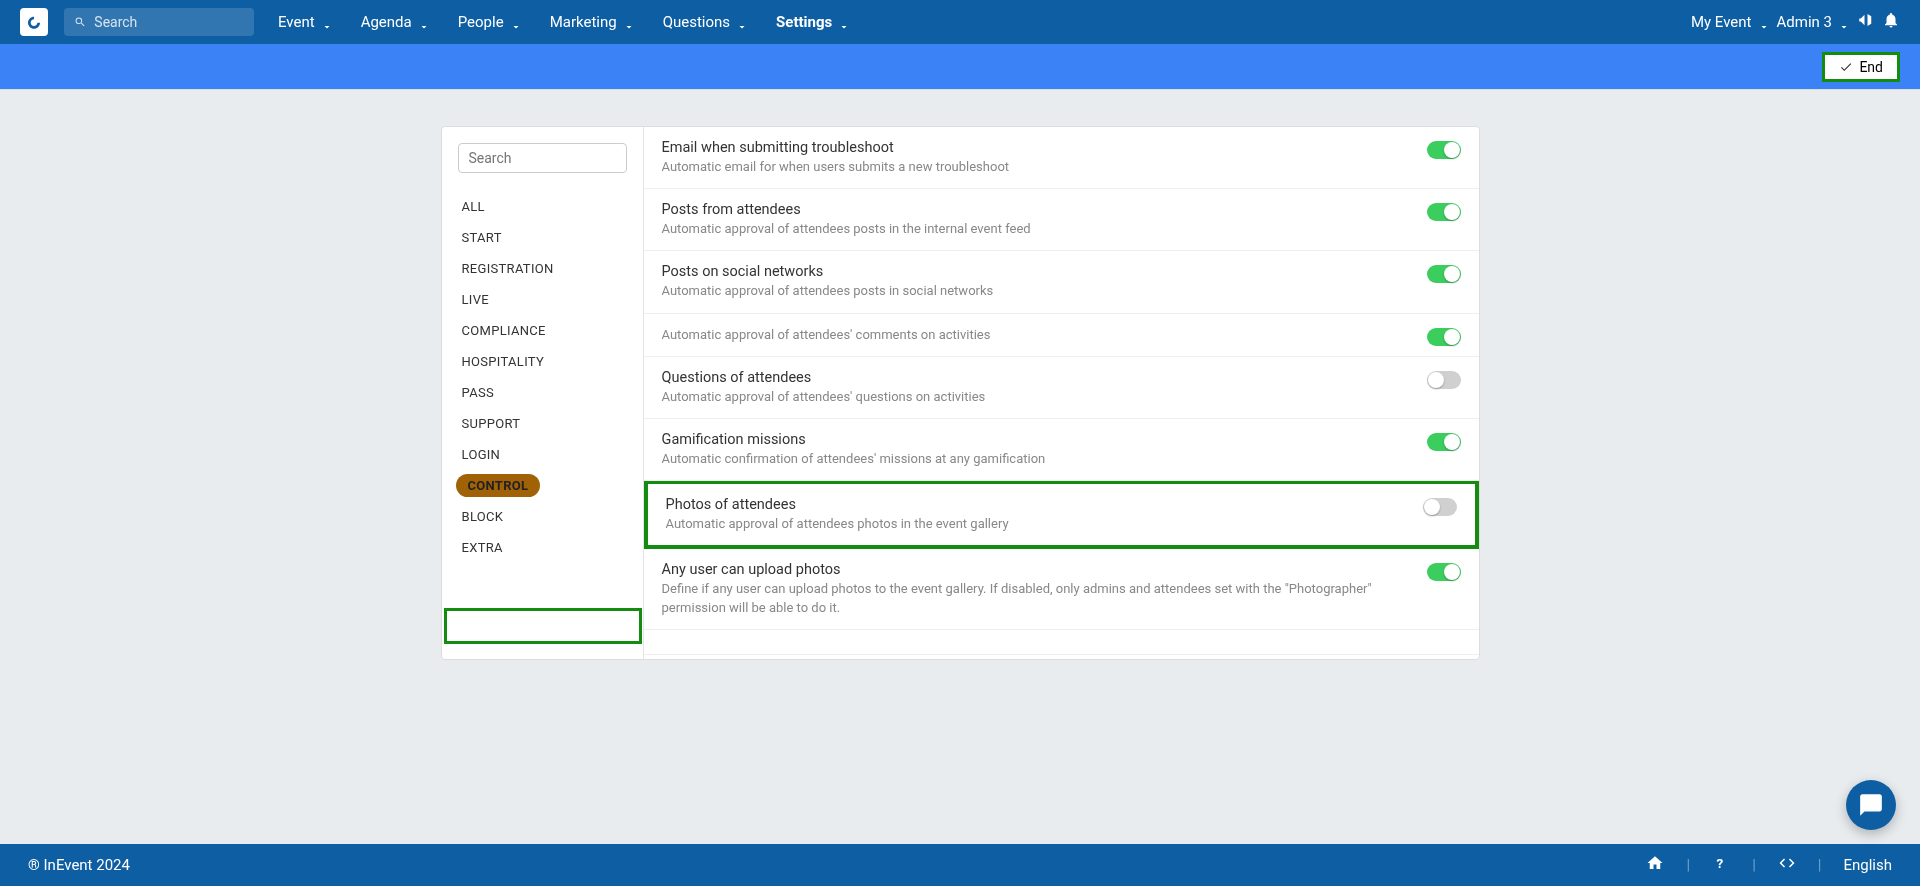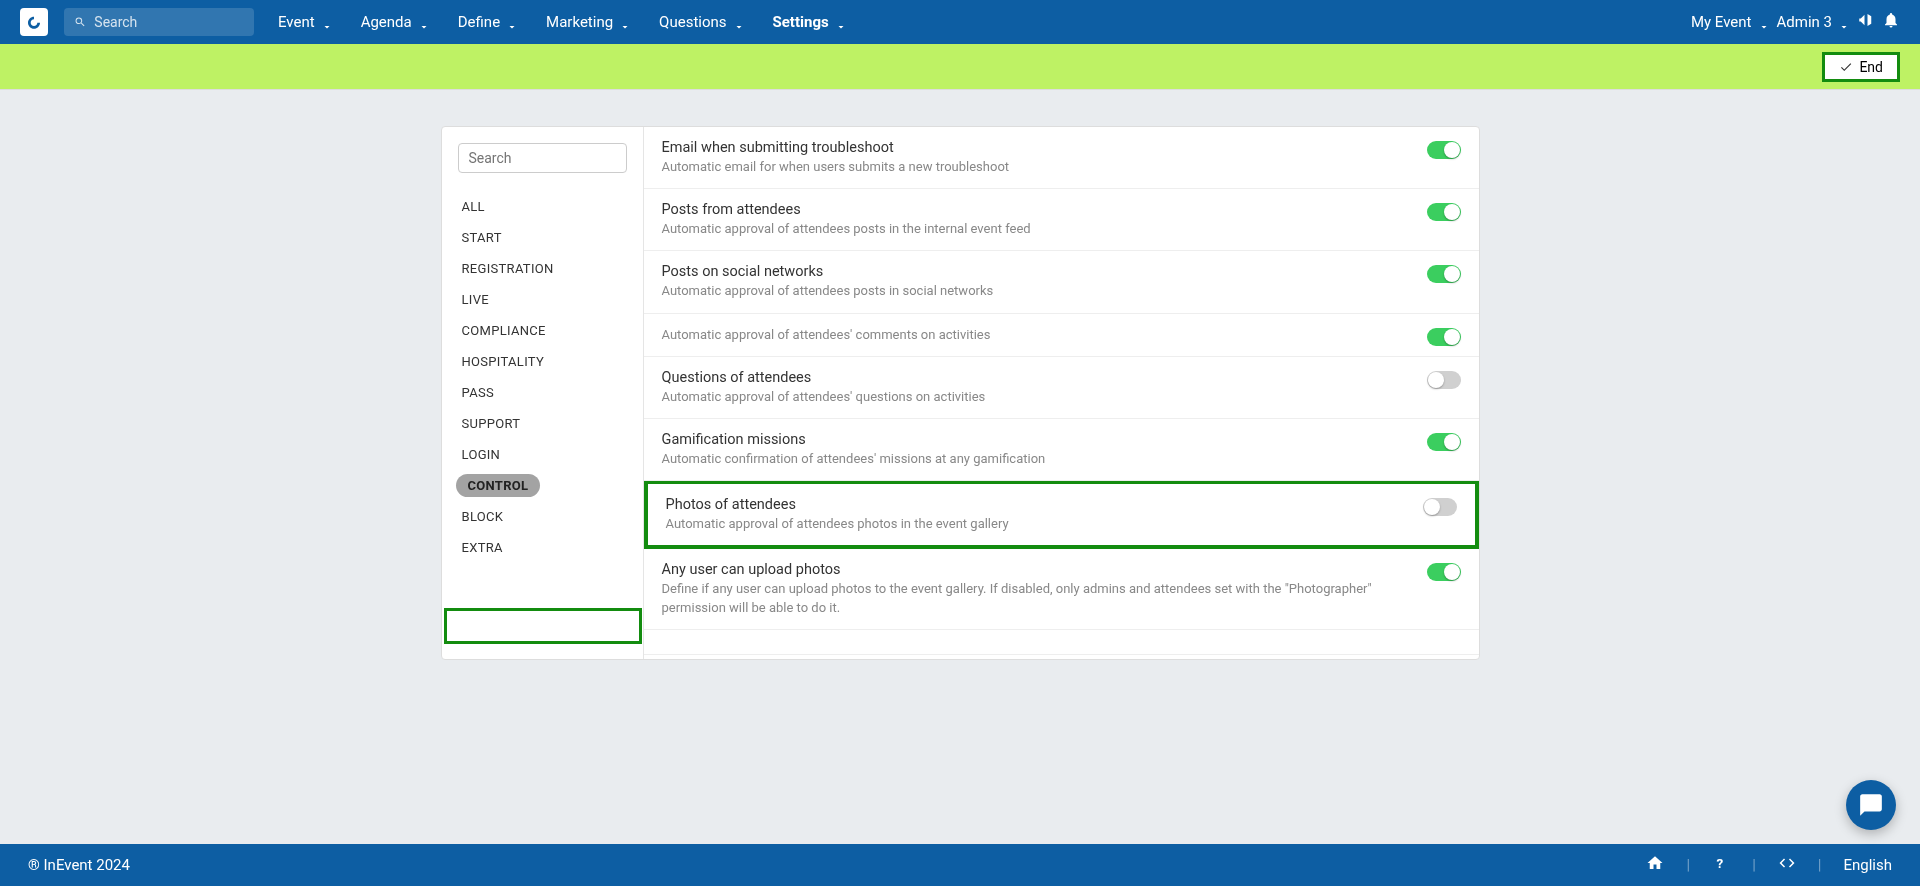--- a/index.html
+++ b/index.html
@@ -9,29 +9,29 @@
 .search-wrap{background:rgba(255,255,255,.15);border-radius:4px;height:28px;display:flex;align-items:center;padding:0 10px;width:190px;margin-right:24px}
 .search-wrap input{background:transparent;border:none;color:#fff;outline:none;font-size:14px;width:100%}
 .search-wrap input::placeholder{color:rgba(255,255,255,.8)}
 .nav-menu{display:flex;gap:28px;align-items:center}
 .nav-item{display:flex;align-items:flex-end;gap:6px;cursor:pointer;font-size:15px}
 .nav-item.active{font-weight:700}
 .chev-icon{width:12px;height:12px}
 .chev-icon svg{width:100%;height:100%;fill:#fff}
 .topbar-right{margin-left:auto;display:flex;align-items:center;gap:7px}
 .top-icon svg{width:18px;height:18px;fill:#fff}
-.subbar{background:#bef264;height:46px;display:flex;align-items:center;justify-content:flex-end;padding:0 20px;border-bottom:1px solid #ddd}
+.subbar{background:#3b82f6;height:46px;display:flex;align-items:center;justify-content:flex-end;padding:0 20px;border-bottom:1px solid #ddd}
 .end-btn{border:3px solid #138c0f;background:#fff;padding:4px 14px;display:flex;align-items:center;gap:6px;cursor:pointer;font-size:14px}
 .content-wrap{display:flex;justify-content:center;padding:36px 0}
 .panel{background:#fff;border:1px solid #ddd;border-radius:4px;width:1039px;height:534px;display:flex;position:relative}
 .sidebar{width:202px;padding:16px;border-right:1px solid #e5e5e5}
 .sidebar-search{width:100%;border:1px solid #ccc;border-radius:4px;padding:6px 10px;font-size:14px;outline:none;margin-bottom:18px}
 .sidebar-item{padding:8px 0 8px 4px;font-size:13px;letter-spacing:.3px;color:#333;cursor:pointer}
 .sidebar-item.active{font-weight:700;color:#222}
-.sidebar-item.active span{background:#a3a3a3;border-radius:14px;padding:4px 12px;margin-left:-6px}
+.sidebar-item.active span{background:#a16207;border-radius:14px;padding:4px 12px;margin-left:-6px}
 .sidebar-highlight{border:3px solid #138c0f;position:absolute;left:2px;top:481px;width:198px;height:36px;pointer-events:none}
 .settings-list{flex:1;overflow-y:scroll;position:relative}
 .setting-row{border-bottom:1px solid #eee;padding:12px 44px 12px 18px;position:relative}
 .setting-title{font-size:14.5px;color:#333;margin-bottom:2px}
 .setting-desc{font-size:13px;color:#888;line-height:1.4}
 .toggle{position:absolute;right:18px;top:14px;width:34px;height:18px;border-radius:10px;background:#d0d0d0;cursor:pointer}
 .toggle.on{background:#3bce5f}
 .toggle::after{content:'';position:absolute;width:16px;height:16px;background:#fff;border-radius:50%;top:1px;left:1px;transition:.2s;box-shadow:0 1px 2px rgba(0,0,0,.3)}
 .toggle.on::after{left:17px}
 .row-highlight{border:4px solid #138c0f;border-top-width:3px}
@@ -68,21 +68,21 @@
             <path d="M7 10l5 5 5-5z"></path>
           </svg></span>
       </div>
       <div class="nav-item">
         <span>Agenda</span>
         <span class="chev-icon"><svg viewBox="0 0 24 24">
             <path d="M7 10l5 5 5-5z"></path>
           </svg></span>
       </div>
       <div class="nav-item">
-        <span>Define</span>
+        <span>People</span>
         <span class="chev-icon"><svg viewBox="0 0 24 24">
             <path d="M7 10l5 5 5-5z"></path>
           </svg></span>
       </div>
       <div class="nav-item">
         <span>Marketing</span>
         <span class="chev-icon"><svg viewBox="0 0 24 24">
             <path d="M7 10l5 5 5-5z"></path>
           </svg></span>
       </div>

